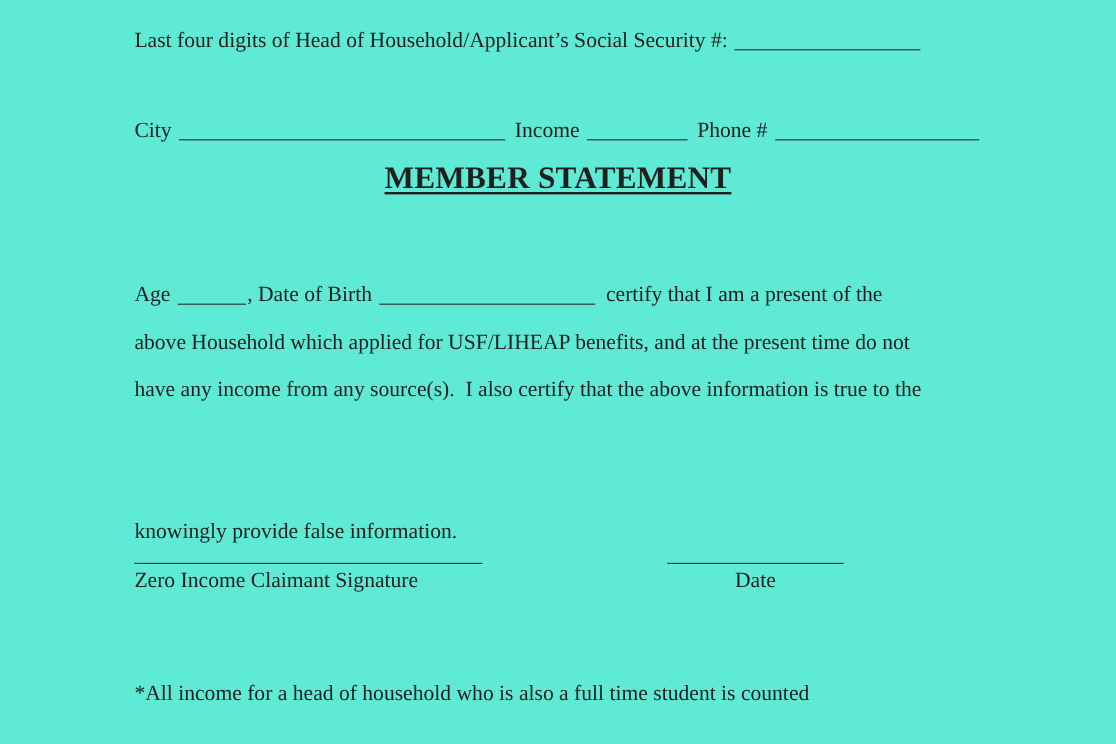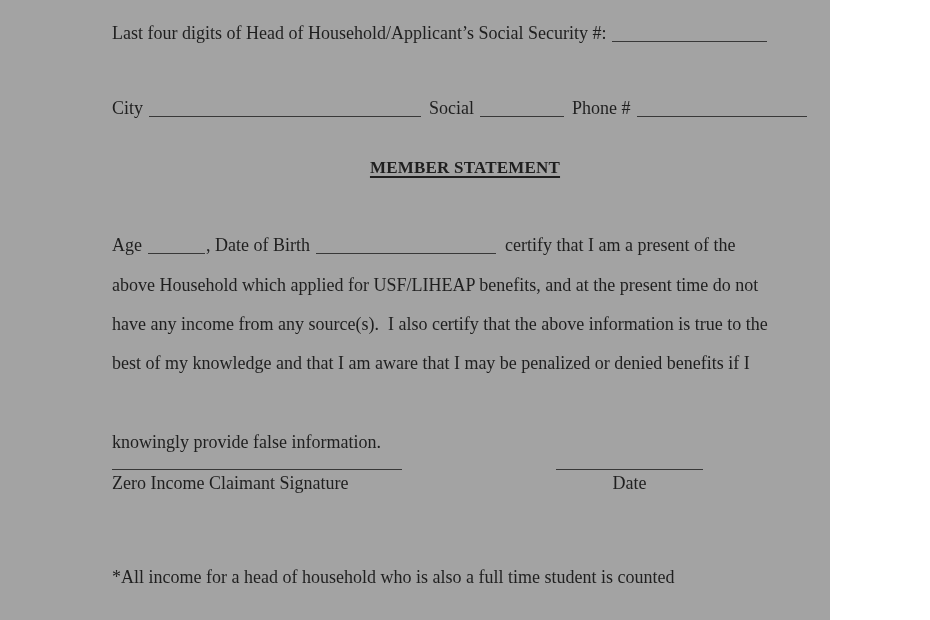--- a/index.html
+++ b/index.html
@@ -1,20 +1,20 @@
 <!DOCTYPE html>
 <html><head>
 <meta charset="utf-8">
 <style>
   html, body { margin: 0; padding: 0; background: #ffffff; }
   .page {
     position: relative;
-    width: 830px;
+    width: 930px;
     height: 620px;
-    background: #a3a3a3;
+    background: #5eead4;
     font-family: "Liberation Serif", "DejaVu Serif", serif;
     font-size: 18px;
     color: #1f1f1f;
     overflow: hidden;
   }
   .row {
     position: absolute;
     left: 112px;
     white-space: nowrap;
     line-height: 22px;
@@ -24,23 +24,22 @@
     height: 20px;
     border-bottom: 1.7px solid #383838;
     margin-bottom: -3px;
   }
   .heading-row {
     position: absolute;
     left: 0;
     width: 930px;
     text-align: center;
     font-weight: bold;
-    font-size: 17px;
+    font-size: 26px;
     letter-spacing: 0.2px;
-    margin-top: 24px;
   }
   .heading-row .heading-text {
     text-decoration: underline;
     text-decoration-thickness: 1.8px;
     text-underline-offset: 3px;
   }
   .para { white-space: pre; }
   .rule {
     position: absolute;
     height: 0;
@@ -53,35 +52,34 @@
 <body>
 
 <div class="page">
 
   <div class="row" style="top:21px;">
     <span>Last four digits of Head of Household/Applicant’s Social Security #:</span><span class="blank" style="width:155px; margin-left:6px;"></span>
   </div>
 
 
   <div class="row" style="top:96px;">
-    <span>City</span><span class="blank" style="width:272px; margin-left:6px; margin-right:8px;"></span><span>Social</span><span class="blank" style="width:84px; margin-left:6px; margin-right:8px;"></span><span>Phone #</span><span class="blank" style="width:170px; margin-left:6px;"></span>
+    <span>City</span><span class="blank" style="width:272px; margin-left:6px; margin-right:8px;"></span><span>Income</span><span class="blank" style="width:84px; margin-left:6px; margin-right:8px;"></span><span>Phone #</span><span class="blank" style="width:170px; margin-left:6px;"></span>
   </div>
 
   <div class="heading-row" style="top:134px;">
     <span class="heading-text">MEMBER STATEMENT</span>
   </div>
 
 
   <div class="row" style="top:233px;">
     <span>Age</span><span class="blank" style="width:57px; margin-left:6px; margin-right:1px;"></span><span>, Date of Birth</span><span class="blank" style="width:180px; margin-left:6px; margin-right:9px;"></span><span>certify that I am a present of the</span>
   </div>
 
   <div class="row para" style="top:274px;">above Household which applied for USF/LIHEAP benefits, and at the present time do not</div>
   <div class="row para" style="top:313px;">have any income from any source(s).  I also certify that the above information is true to the</div>
-  <div class="row para" style="top:352px;">best of my knowledge and that I am aware that I may be penalized or denied benefits if I</div>
   <div class="row para" style="top:391px;margin-top:40px;">knowingly provide false information.</div>
 
   <div class="rule" style="left:112px; top:469px; width:290px;"></div>
   <div class="rule" style="left:556px; top:469px; width:147px;"></div>
 
   <div class="sig-label" style="left:112px; top:472px;">Zero Income Claimant Signature</div>
   <div class="date-label" style="left:556px; top:472px; width:147px;">Date</div>
 
   <div class="row" style="top:566px;">*All income for a head of household who is also a full time student is counted</div>
 

